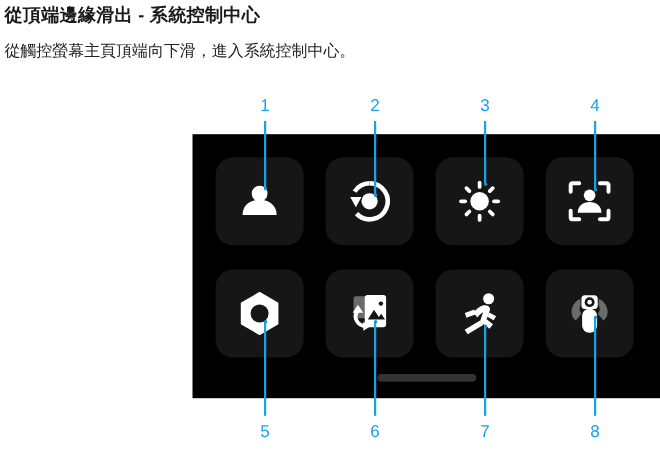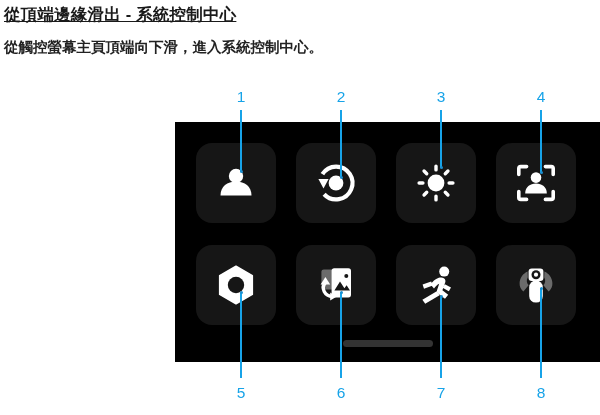--- a/index.html
+++ b/index.html
@@ -23,25 +23,24 @@
     width: 592px;
   }
   .doc-title {
     font-size: 16.5px;
     font-weight: bold;
     color: #1a1a1a;
     line-height: 1.5;
     letter-spacing: 0.2px;
     margin: 0;
     white-space: nowrap;
-    text-decoration: underline;
   }
   .doc-subtitle {
     font-size: 14.5px;
-    font-weight: bold;
+    font-weight: normal;
     color: #222222;
     line-height: 1.5;
     margin: 10px 0 0 0;
     white-space: nowrap;
   }
 
   
   .callout-layer {
     position: absolute;
     left: 0;

